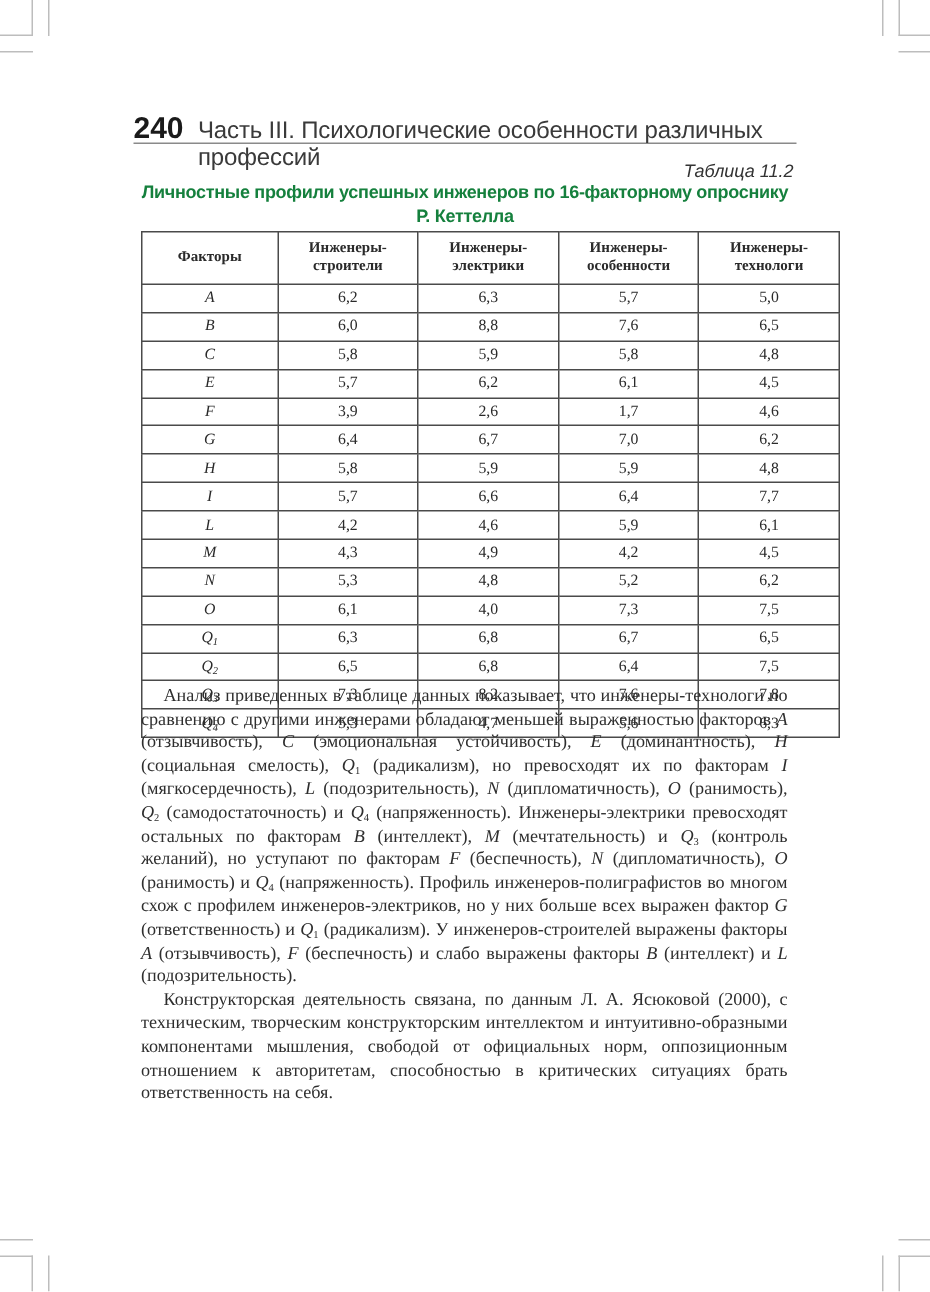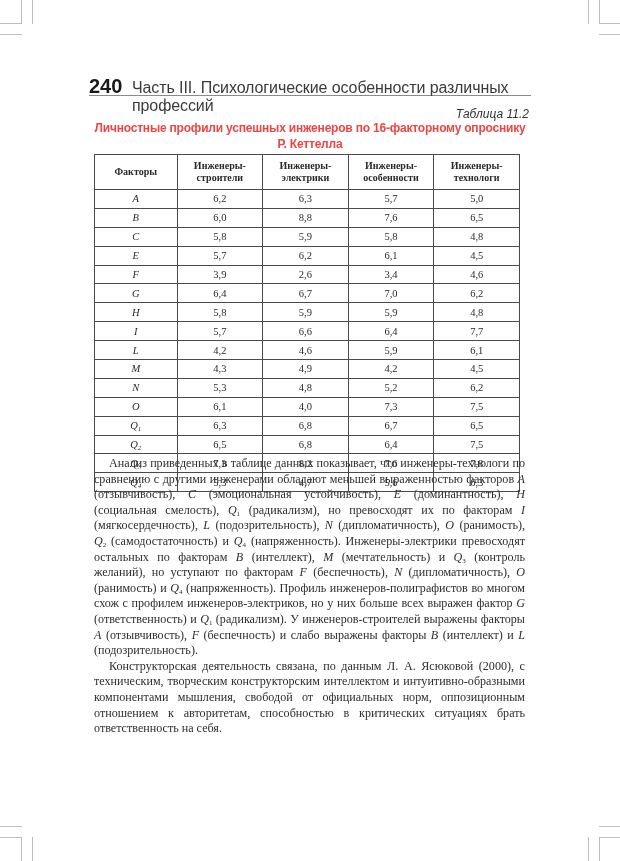--- a/index.html
+++ b/index.html
@@ -25,25 +25,25 @@
     }
     .table-label {
       position: absolute; right: 91px; top: 107px;
       font-family: Liberation Sans, sans-serif;
       font-style: italic; font-size: 12px; color: #333;
     }
     .table-title {
       position: absolute; left: 90px; width: 440px; top: 120px;
       text-align: center;
       font-family: "Liberation Sans", "DejaVu Sans", sans-serif;
-      font-weight: bold; font-size: 12px; line-height: 16px; color: #ef4444;
+      font-weight: bold; font-size: 12px; line-height: 16px; color: #15803d;
       letter-spacing: -0.2px;
     }
     table.data {
-      position: absolute; left: 94px; top: 154px; width: 426px;
+      position: absolute; left: 94px; top: 154px; width: 466px;
       border-collapse: collapse; font-size: 10.5px; color: #2a2a2a; padding-left: 16px;
     }
     table.data th, table.data td {
       border: 1px solid #4a4a4a; text-align: center; padding: 0;
     }
     table.data th {
       height: 34px; font-weight: bold; font-size: 10px; line-height: 12px;
     }
     table.data td { height: 17.9px; }
     table.data td.factor { font-style: italic; }
@@ -149,21 +149,21 @@
         <td class="factor"><span>E</span></td>
         <td>5,7</td>
         <td>6,2</td>
         <td>6,1</td>
         <td>4,5</td>
       </tr>
       <tr>
         <td class="factor"><span>F</span></td>
         <td>3,9</td>
         <td>2,6</td>
-        <td>3,4</td>
+        <td>1,7</td>
         <td>4,6</td>
       </tr>
       <tr>
         <td class="factor"><span>G</span></td>
         <td>6,4</td>
         <td>6,7</td>
         <td>7,0</td>
         <td>6,2</td>
       </tr>
       <tr>

